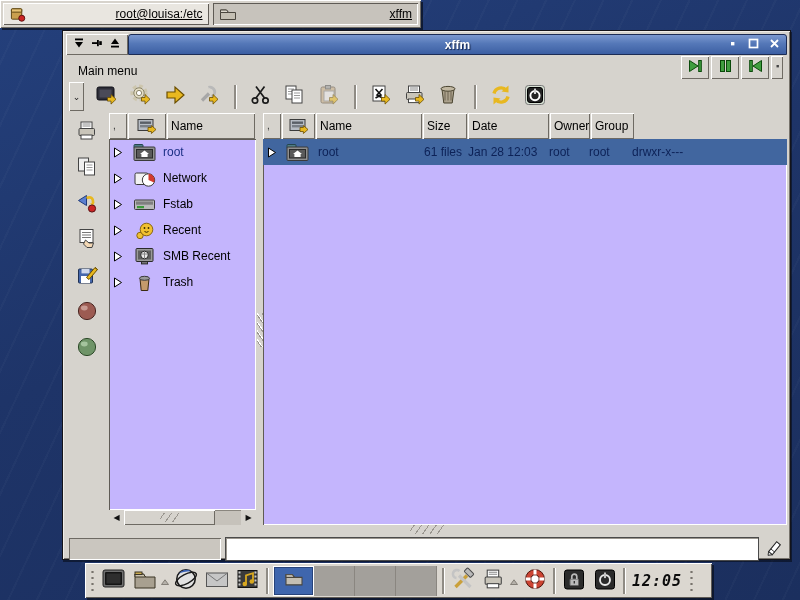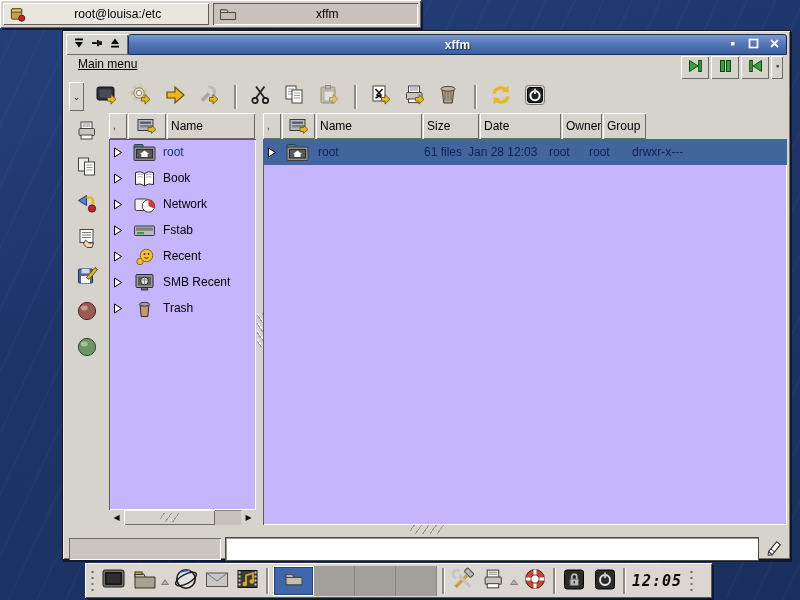--- a/index.html
+++ b/index.html
@@ -13,21 +13,21 @@
 
   .bv-out { box-shadow: inset 1px 1px 0 #ffffff, inset -1px -1px 0 #6e6a63; }
 
   
   #top-taskbar { position:absolute; left:0; top:0; width:421px; height:28px; background:#d7d3cc;
     display:flex; align-items:center; gap:4px; padding:0 3px;
     box-shadow: inset 1px 1px 0 #fff, inset -1px -1px 0 #6e6a63, 2px 2px 0 rgba(0,0,0,.55); }
   .taskbtn { flex:1; height:22px; display:flex; align-items:center; gap:6px; padding:0 6px; cursor:pointer; }
   .taskbtn.raised { background:#e9e6e0; box-shadow: inset 1px 1px 0 #fff, inset -1px -1px 0 #5f5b55; }
   .taskbtn.pressed { background:#c7c3bc; box-shadow: inset 1px 1px 0 #5f5b55, inset -1px -1px 0 #fff; }
-  .taskbtn .lbl { flex:1; text-align:center; white-space:nowrap; overflow:hidden; }
+  .taskbtn .lbl { flex:1; text-align:right; white-space:nowrap; overflow:hidden;text-decoration:underline; }
   .icon16 { width:18px; height:16px; display:inline-flex; }
   .icon16 svg { width:100%; height:100%; }
 
   
   #window { position:absolute; left:62px; top:30px; width:729px; height:530px;
     background:#d6d3cd; border:1px solid #14141a; padding:3px;
     box-shadow: inset 1px 1px 0 #efece7, inset -1px -1px 0 #77736c, 1px 2px 0 rgba(0,0,0,.45); }
 
   #titlebar { height:21px; display:flex; }
   #tb-left { width:62px; background:#d6d3cd; display:flex; align-items:center; justify-content:space-around;
@@ -35,21 +35,21 @@
   .tb-sysbtn { width:14px; height:14px; display:flex; align-items:center; justify-content:center; cursor:pointer; }
   .tb-sysbtn svg { width:12px; height:12px; }
   #tb-title { flex:1; position:relative; display:flex; align-items:center; justify-content:center;
     background:linear-gradient(#7b98cf 0%, #5578b8 45%, #3c5fa3 100%);
     border:1px solid #1c2c55; border-radius:3px 3px 0 0; }
   #tb-title .title { color:#fff; font-weight:bold; font-size:12px; text-shadow:1px 1px 1px rgba(10,20,50,.8); }
   #tb-right { position:absolute; right:6px; top:0; height:100%; display:flex; align-items:center; gap:9px; }
   .tb-winbtn { width:12px; height:12px; display:flex; align-items:center; justify-content:center; cursor:pointer; }
   .tb-winbtn svg { width:11px; height:11px; }
 
-  #menubar { height:25px; display:flex; align-items:flex-start; position:relative;text-decoration:underline; }
+  #menubar { height:25px; display:flex; align-items:flex-end; position:relative; }
   #menu-main { padding:2px 10px 2px 12px; cursor:pointer; }
   #media-box { position:absolute; right:4px; top:1px; display:flex; gap:2px; }
   .media-btn { width:28px; height:23px; background:#d6d3cd; display:flex; align-items:center; justify-content:center; cursor:pointer; }
   .media-btn svg { width:17px; height:14px; }
   .media-btn.narrow { width:12px; }
 
   #toolbar { height:33px; display:flex; align-items:center; padding-left:3px; }
   .tbar-collapse { width:15px; height:29px; background:#d6d3cd; display:flex; align-items:center; justify-content:center;
     font-size:9px; color:#222; cursor:pointer; margin-right:6px; }
   .tbar-btn { width:28px; height:28px; display:flex; align-items:center; justify-content:center; cursor:pointer; margin:0 3px; }
@@ -416,35 +416,20 @@
               <span class="tree-lbl hl">root</span>
             </div>
             <div class="tree-row">
               <span class="expander">
                 <svg viewBox="0 0 10 11">
                   <path d="M1.5 1 L8.5 5.5 L1.5 10z" fill="#fff" stroke="#000"></path>
                 </svg>
               </span>
               <span class="tree-ico">
                 <svg viewBox="0 0 23 19">
-                  <path d="M2.5 3.5 Q7.5 1.5 11.5 4.5 Q15.5 1.5 20.5 3.5 V15.5 Q15.5 13.8 11.5 16.8 Q7.5 13.8 2.5 15.5 Z" fill="#fff" stroke="#2a2a2a"></path>
-                  <path d="M11.5 4.5 V16.8" stroke="#2a2a2a"></path>
-                  <path d="M4.5 5.5 Q8 4.3 10 6 M4.5 8 Q8 6.8 10 8.5 M13 6 Q15.5 4.3 18.5 5.5 M13 8.5 Q15.5 6.8 18.5 8" stroke="#aaa" fill="none"></path>
-                </svg>
-              </span>
-              <span class="tree-lbl">Book</span>
-            </div>
-            <div class="tree-row">
-              <span class="expander">
-                <svg viewBox="0 0 10 11">
-                  <path d="M1.5 1 L8.5 5.5 L1.5 10z" fill="#fff" stroke="#000"></path>
-                </svg>
-              </span>
-              <span class="tree-ico">
-                <svg viewBox="0 0 23 19">
                   <rect x="2" y="4" width="13" height="11.5" rx="1.5" fill="#f2f2f2" stroke="#3a3a3a"></rect>
                   <circle cx="15.5" cy="11" r="6.2" fill="#fff" stroke="#3a3a3a"></circle>
                   <path d="M15.5 11 L15.5 4.8 A6.2 6.2 0 0 1 21 13.5 Z" fill="#d23b2e"></path>
                 </svg>
               </span>
               <span class="tree-lbl">Network</span>
             </div>
             <div class="tree-row">
               <span class="expander">
                 <svg viewBox="0 0 10 11">
@@ -530,21 +515,21 @@
             </div>
             <div class="hdr-cell iconcell" style="width: 33px;">
               <span class="hicon"><svg viewBox="0 0 20 16">
                   <rect x="1" y="1.5" width="15" height="11" fill="#b6bcc4" stroke="#3a3a3a"></rect>
                   <rect x="3" y="3.5" width="11" height="2.4" fill="#5a6068"></rect>
                   <rect x="3" y="7" width="11" height="2.4" fill="#7a8088"></rect>
                   <path d="M11 9.5 h3.4 v-2 l4.6 4 -4.6 4 v-2 H11z" fill="#e8b820" stroke="#6b4e00" stroke-width="0.8"></path>
                 </svg></span>
             </div>
             <div class="hdr-cell" style="width: 106px;">Name</div>
-            <div class="hdr-cell" style="width: 56px;">Size</div>
+            <div class="hdr-cell" style="width: 44px;">Size</div>
             <div class="hdr-cell" style="width: 81px;">Date</div>
             <div class="hdr-cell" style="width: 40px;">Owner</div>
             <div class="hdr-cell" style="width: 43px;">Group</div>
           </div>
         <div class="panel-body" id="main-body">
             <div class="file-row selected">
               <span class="expander" style="width: 18px;">
                 <svg viewBox="0 0 10 11">
                   <path d="M1.5 1 L8.5 5.5 L1.5 10z" fill="#fff" stroke="#000"></path>
                 </svg>

